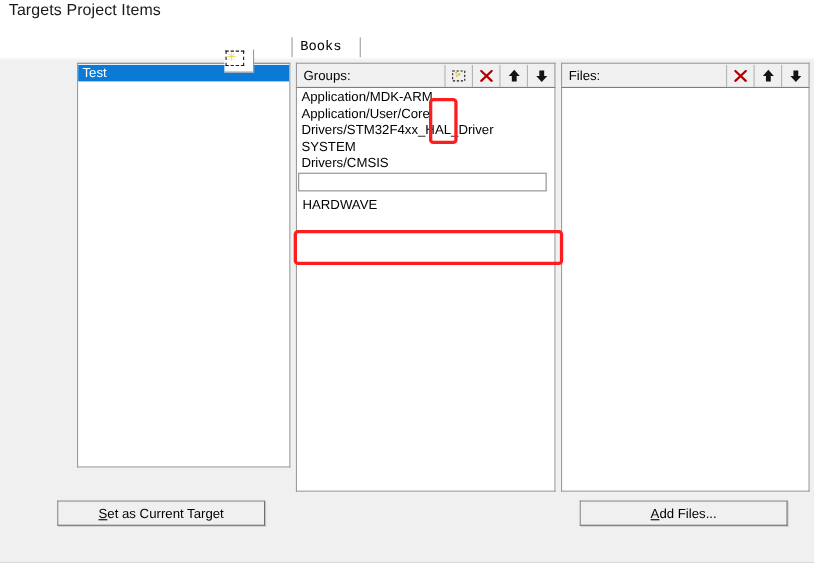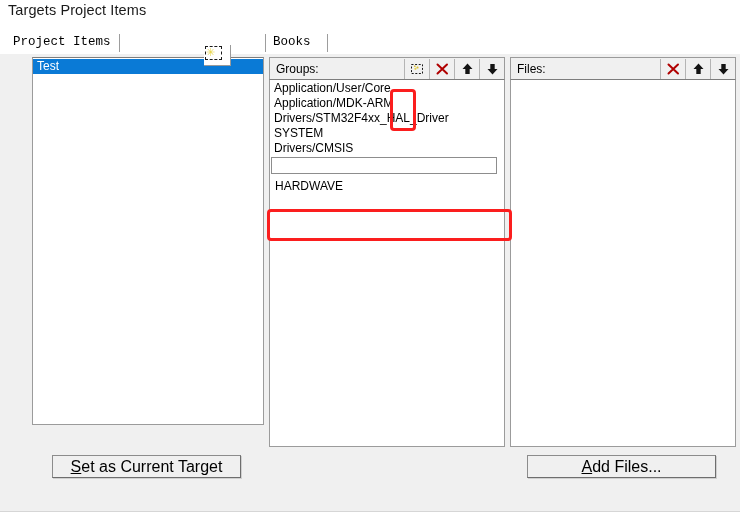--- a/index.html
+++ b/index.html
@@ -174,21 +174,21 @@
   
   .btn {
     position: absolute;
     height: 23px;
     background: #f0f0f0;
     border: 1px solid #8c8c8c;
     border-right-color: #6e6e6e;
     border-bottom-color: #6e6e6e;
     box-shadow: 1px 1px 0 #00000022;
     font-family: "Liberation Sans", sans-serif;
-    font-size: 16px;
+    font-size: 12px;
     color: #000;
     display: flex;
     align-items: center;
     justify-content: center;
     box-sizing: border-box;
     white-space: nowrap;
   }
   .btn u { text-decoration: underline; }
 
   
@@ -227,45 +227,41 @@
   }
 </style>
 </head>
 <body>
 
 <div class="dlg-title">Targets Project Items</div>
 
 <div class="tabstrip">
   <div class="tabline"></div>
 
-  <div class="tab active" style="left:6px; width:114px;">
-    <span>Project Items</span>
-    <span class="sep"></span>
-  </div>
 
   <div class="tab" style="left:120px; width:146px;">
     <span class="sep"></span>
   </div>
 
   <div class="tab" style="left:266px; width:62px;">
     <span>Books</span>
     <span class="sep"></span>
   </div>
 </div>
 
 <div class="drag-cursor" style="left:204px; top:45px;">
   <div class="dashbox"></div>
   <div class="spark">✳</div>
 </div>
 
 <div class="body-pane"></div>
 
 <div class="panel" style="left:32px; width:232px;">
 
-  <div class="listbox" style="height:368px;">
+  <div class="listbox" style="height:368px;margin-left:38px;">
     <div class="list-item selected">
       <span>Test</span>
     </div>
   </div>
 </div>
 
 <div class="panel" style="left:269px; width:236px;">
   <div class="panel-header">
     <div class="panel-title">Groups:</div>
 
@@ -291,24 +287,24 @@
 
     <div class="tb-btn">
       <svg width="13" height="14" viewBox="0 0 13 14">
         <path d="M6.5 12.5 L11.5 7 L8.7 7 L8.7 2 L4.3 2 L4.3 7 L1.5 7 Z" fill="#141414"></path>
       </svg>
     </div>
   </div>
 
   <div class="listbox" style="height:368px;">
     <div class="list-item">
+      <span>Application/MDK-ARM</span>
+    </div>
+    <div class="list-item">
       <span>Application/User/Core</span>
-    </div>
-    <div class="list-item">
-      <span>Application/MDK-ARM</span>
     </div>
     <div class="list-item">
       <span>Drivers/STM32F4xx_HAL_Driver</span>
     </div>
     <div class="list-item">
       <span>SYSTEM</span>
     </div>
     <div class="list-item">
       <span>Drivers/CMSIS</span>
     </div>

